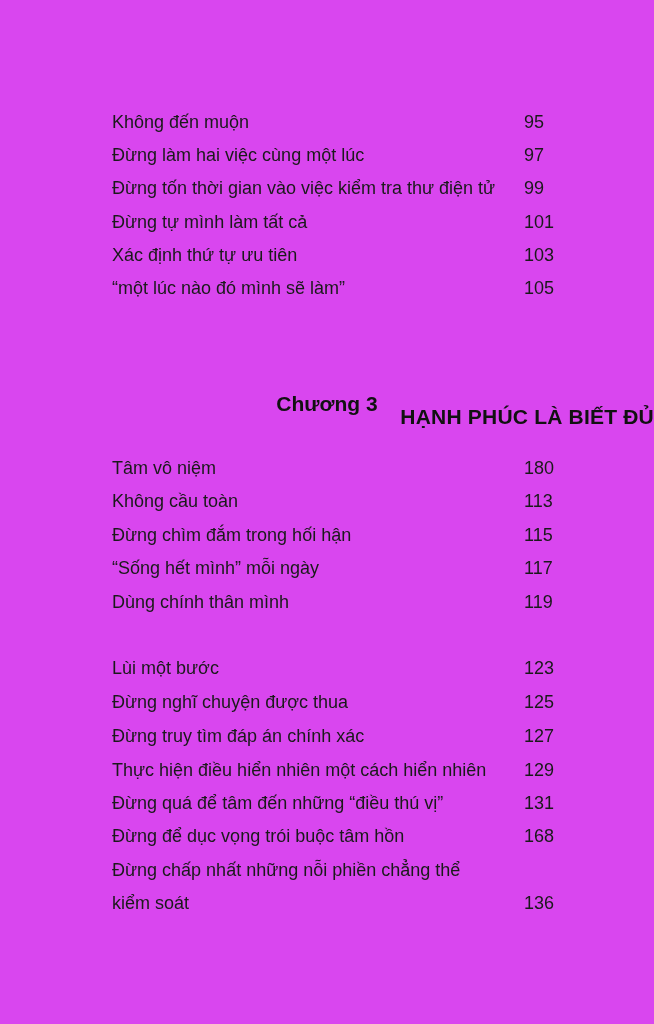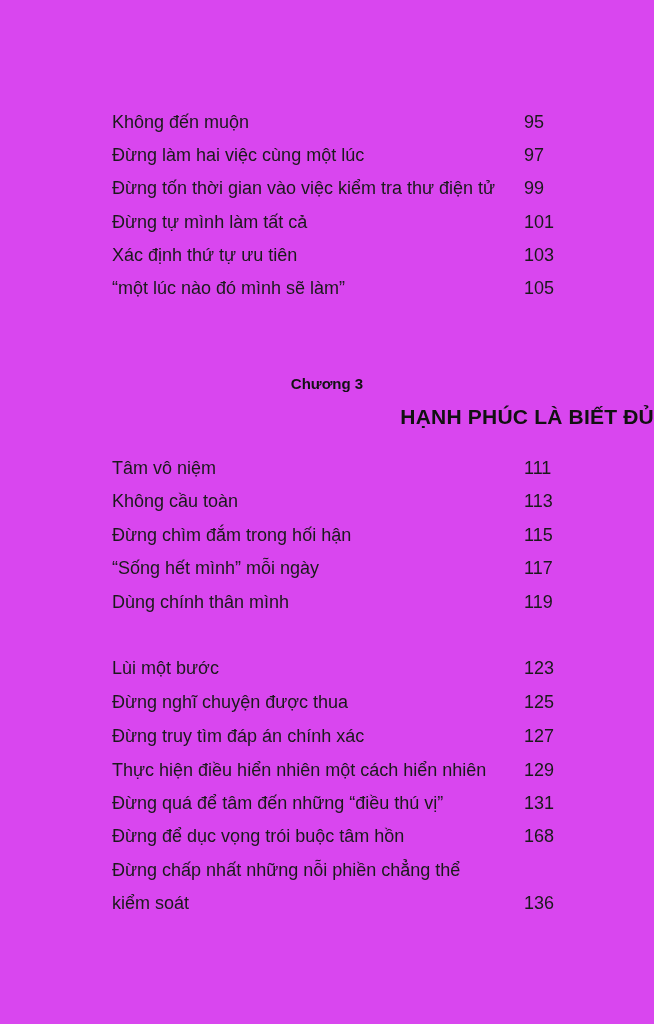--- a/index.html
+++ b/index.html
@@ -14,21 +14,21 @@
     font-size: 18px; line-height: 33px;
     display: flex; align-items: flex-end; justify-content: space-between;
   }
   .entry .title { flex: 1; }
   .entry .title span { display: block; }
   .entry .pg { min-width: 40px; text-align: left; }
   .chapter-head {
     position: absolute; left: 0; width: 654px; text-align: center;
     font-weight: bold; color: #111;
   }
-  .chapter-num { top: 368px; font-size: 15px; line-height: 32px; }
+  .chapter-num { top: 388px; font-size: 21px; line-height: 32px; }
   .chapter-title { top: 401px; font-size: 21px; line-height: 32px; letter-spacing: 0.2px; text-align: right; }
 </style>
 </head>
 <body>
 
 <div class="page">
 
   <div class="entry" style="top:106px">
     <div class="title">
         <span>Không đến muộn</span>
@@ -66,21 +66,21 @@
     <div class="pg">105</div>
   </div>
 
   <div class="chapter-head chapter-num">Chương 3</div>
   <div class="chapter-head chapter-title">HẠNH PHÚC LÀ BIẾT ĐỦ</div>
 
   <div class="entry" style="top:452px">
     <div class="title">
         <span>Tâm vô niệm</span>
       </div>
-    <div class="pg">111</div>
+    <div class="pg">180</div>
   </div>
   <div class="entry" style="top:485px">
     <div class="title">
         <span>Không cầu toàn</span>
       </div>
     <div class="pg">113</div>
   </div>
   <div class="entry" style="top:519px">
     <div class="title">
         <span>Đừng chìm đắm trong hối hận</span>

